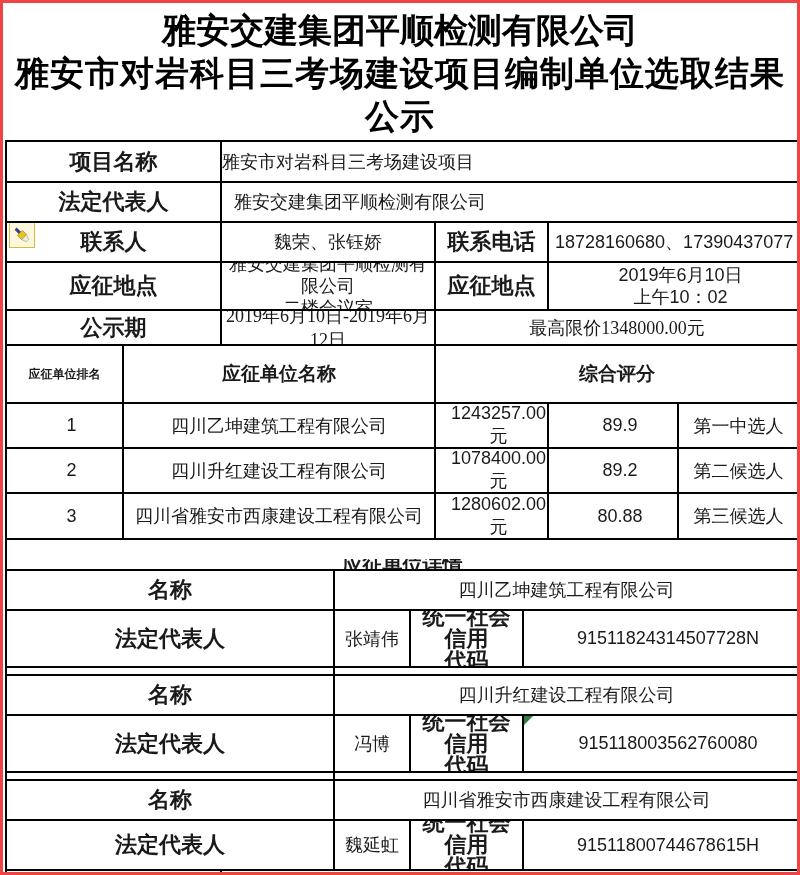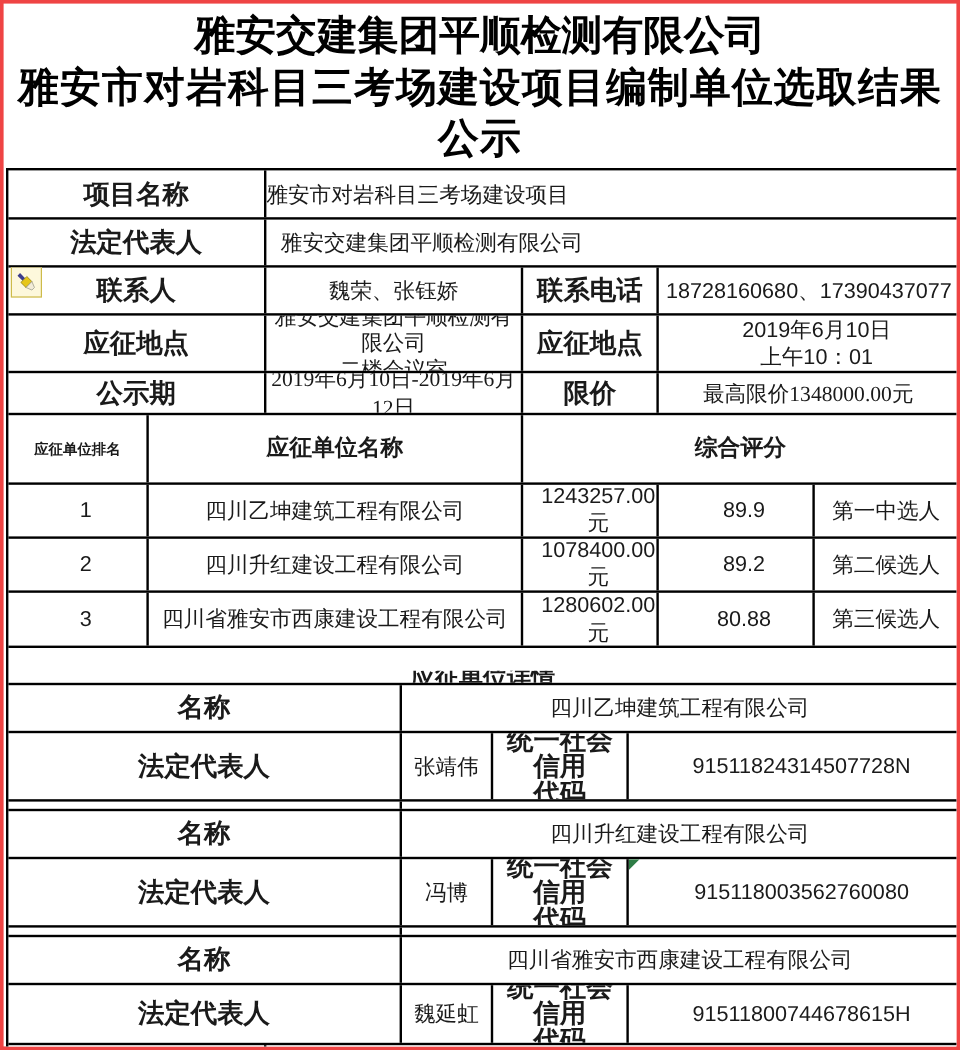--- a/index.html
+++ b/index.html
@@ -101,28 +101,27 @@
 
     <div class="tr h48">
       <div class="td w215 lbl">应征地点</div>
       <div class="td w214 val">
         <span class="line">雅安交建集团平顺检测有限公司</span>
         <span class="line">二楼会议室</span>
       </div>
       <div class="td w113 lbl">应征地点</div>
       <div class="td num">
         <span class="line">2019年6月10日</span>
-        <span class="line">上午10：01</span>
+        <span class="line">上午10：02</span>
       </div>
     </div>
 
     <div class="tr h35">
       <div class="td w215 lbl">公示期</div>
       <div class="td w214 val">2019年6月10日-2019年6月12日</div>
-      <div class="td w113 lbl">限价</div>
       <div class="td val">最高限价1348000.00元</div>
     </div>
 
     <div class="tr h58">
       <div class="td w117 hdr" style="font-size:12px;">应征单位排名</div>
       <div class="td w312 hdr">应征单位名称</div>
       <div class="td w114 hdr">综合评分</div>
     </div>
 
     <div class="tr h45">

